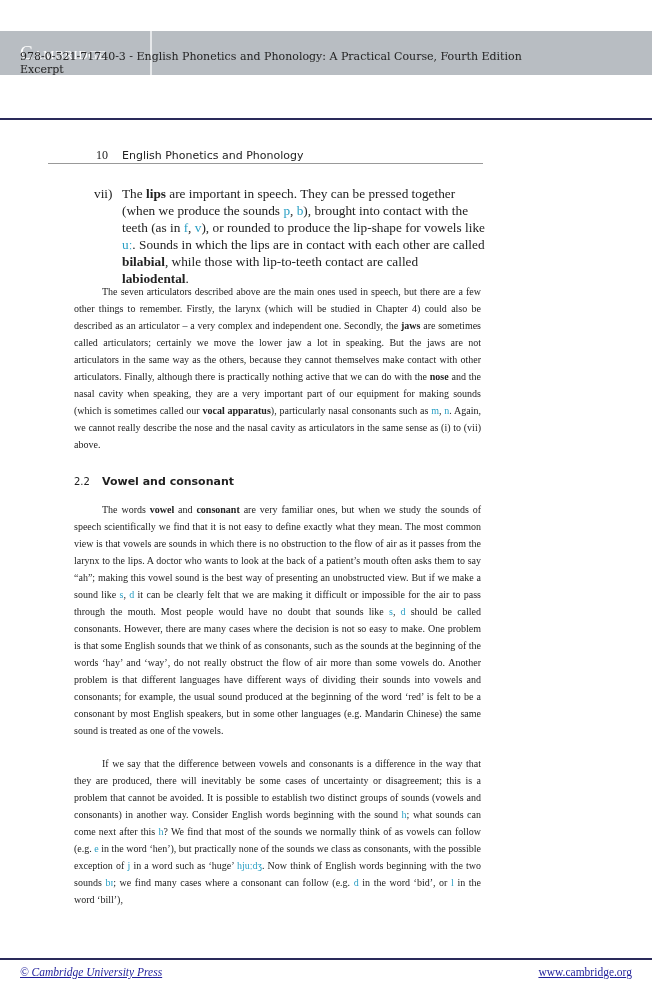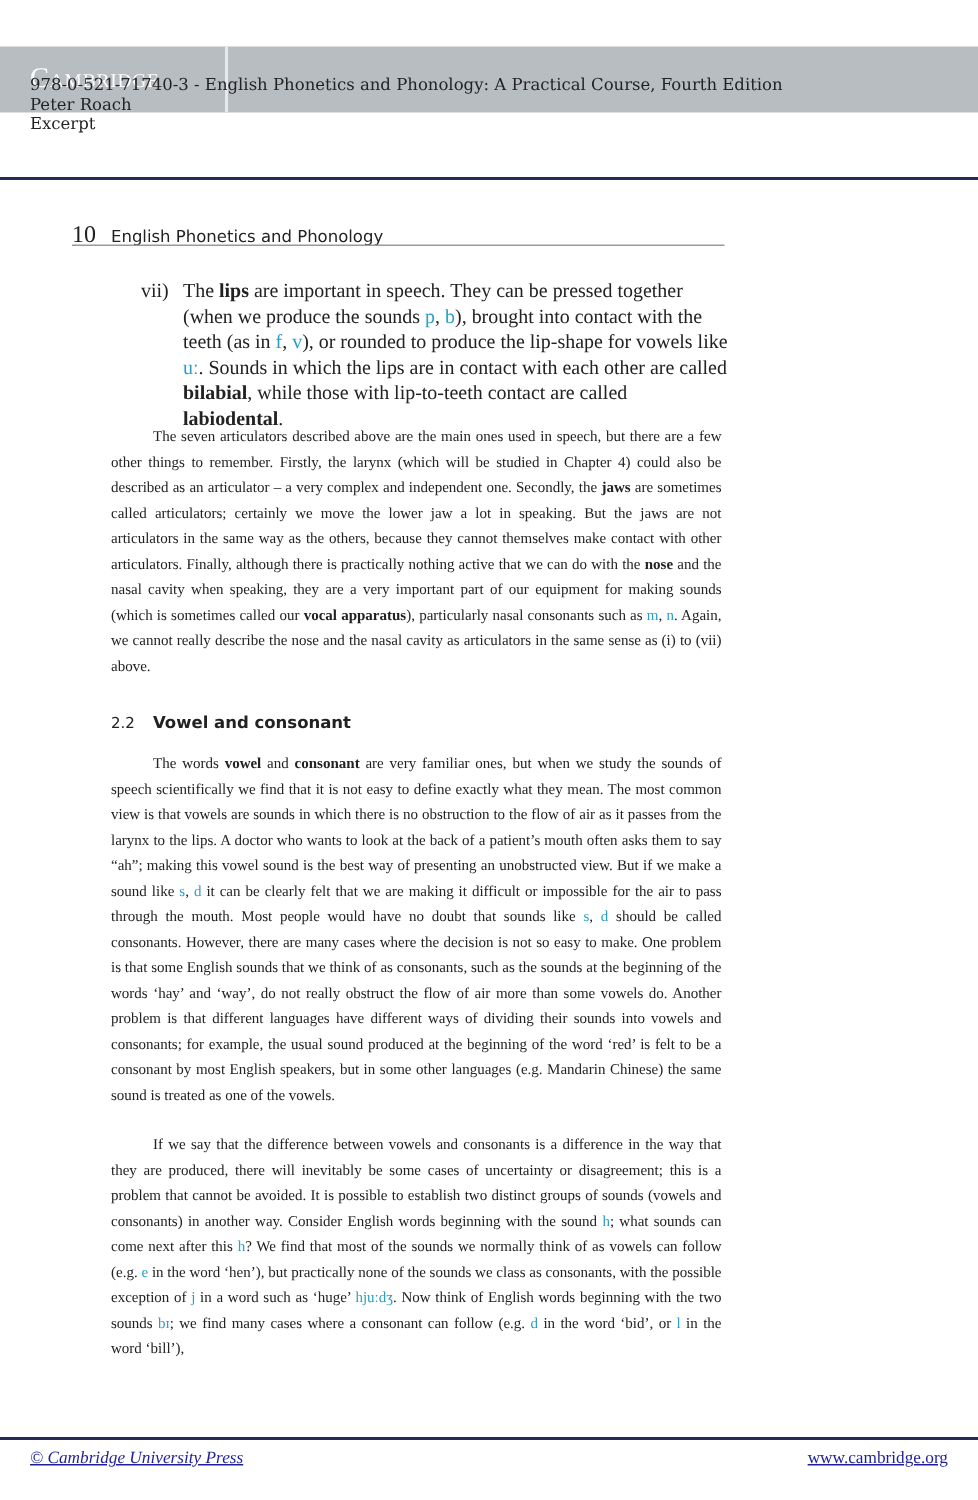--- a/index.html
+++ b/index.html
@@ -5,21 +5,21 @@
   html, body { margin: 0; padding: 0; background: #ffffff; }
   body { width: 652px; height: 1000px; position: relative; overflow: hidden; font-family: "Liberation Serif", "DejaVu Serif", serif; color: #222; }
   .banner { position: absolute; left: 0; top: 0; width: 652px; height: 44px; background: #b8bdc2; margin-top: 31px; }
   .banner-divider { position: absolute; left: 150px; top: 0; width: 2px; height: 44px; background: #e6e8ea; }
   .logo { position: absolute; left: 20px; top: 11px; font-family: "Liberation Serif", serif; font-size: 19px; color: #ffffff; letter-spacing: 0.5px; font-variant: small-caps; }
   .meta { position: absolute; left: 20px; top: 50px; font-family: "DejaVu Serif", serif; font-size: 11px; line-height: 13.2px; color: #222; }
   .meta div { white-space: nowrap; }
   .meta a { color: #1f1f9a; text-decoration: underline; }
   .rule-top { position: absolute; left: 0; top: 118px; width: 652px; height: 2px; background: #2a2a5a; }
   .running-head { position: absolute; left: 48px; top: 148px; font-family: "DejaVu Sans", sans-serif; font-size: 11px; color: #222; }
-  .running-head .pnum { display: inline-block; width: 26px; font-family: "Liberation Serif", serif; font-size: 16px; }
+  .running-head .pnum { display: inline-block; width: 26px; font-family: "Liberation Serif", serif; font-size: 12px; margin-left: 48px; }
   .head-rule { position: absolute; left: 48px; top: 163px; width: 435px; height: 1px; background: #999; }
   .text { position: absolute; left: 74px; width: 407px; font-size: 10px; line-height: 17px; text-align: justify; }
   .ipa { color: #2a9fc4; }
   .list-item { position: absolute; left: 96px; top: 185px; width: 390px; font-size: 13.3px; line-height: 17px; }
   .list-item .num { position: absolute; left: -2px; top: 0; }
   .list-item .body { margin-left: 26px; }
   .indent { display: inline-block; width: 28px; }
   .section { position: absolute; left: 74px; top: 470px; font-family: "DejaVu Sans", sans-serif; }
   .section .snum { font-size: 10px; display: inline-block; width: 28px; }
   .section .stitle { font-size: 11px; font-weight: bold; }
@@ -30,21 +30,20 @@
 </head>
 <body>
 
 <div class="banner">
   <div class="logo">Cambridge</div>
   <div class="banner-divider"></div>
 </div>
 
 <div class="meta">
   <div>978-0-521-71740-3 - English Phonetics and Phonology: A Practical Course, Fourth Edition</div>
-  <div>Peter Roach</div>
   <div>Excerpt</div>
 </div>
 <div class="rule-top"></div>
 
 <div class="running-head">
   <span class="pnum">10</span><span>English Phonetics and Phonology</span>
 </div>
 <div class="head-rule"></div>
 
 <div class="list-item">

